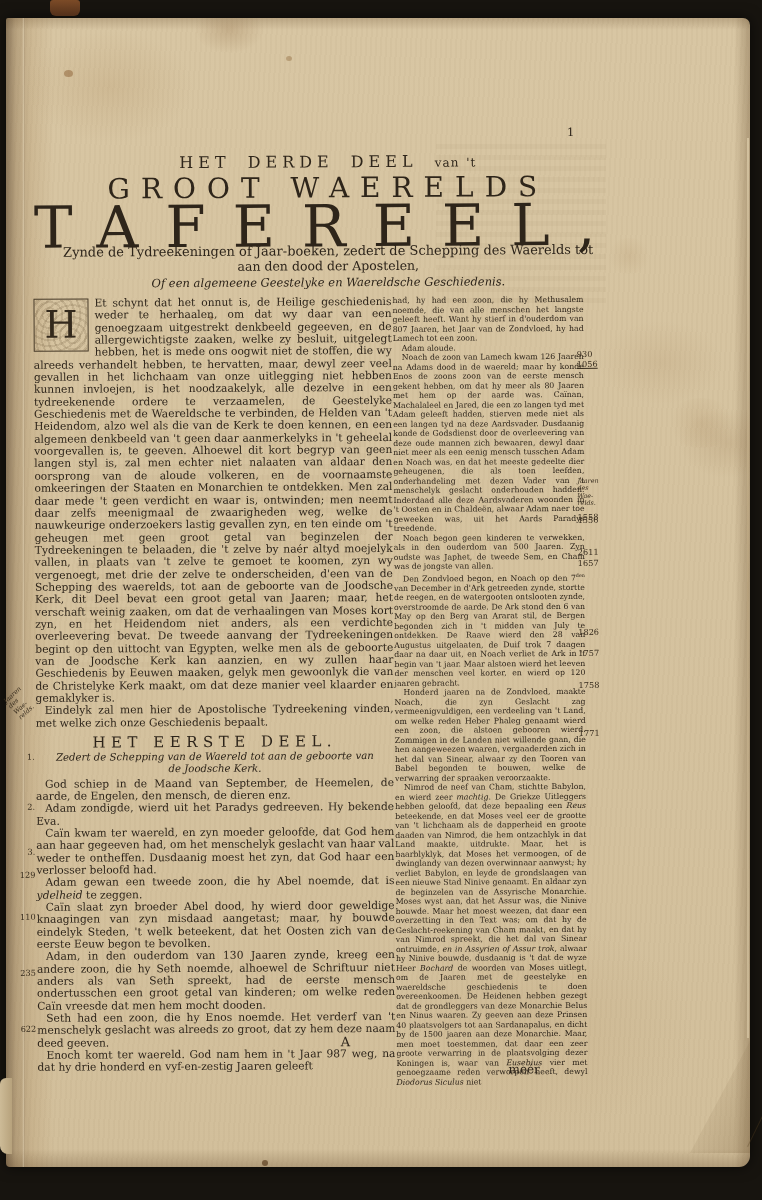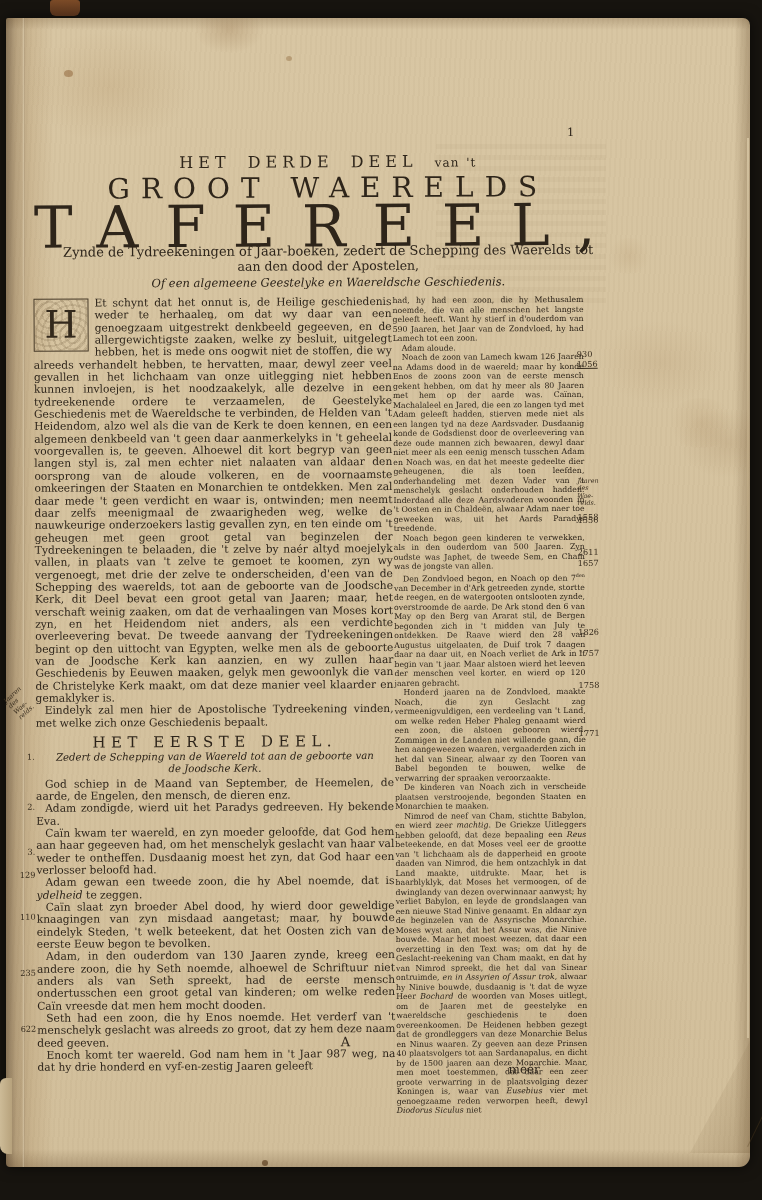--- a/index.html
+++ b/index.html
@@ -143,27 +143,26 @@
         <p class="para">God schiep in de Maand van September, de Heemelen, de aarde, de Engelen, den mensch, de dieren enz.</p>
         <p class="para">Adam zondigde, wierd uit het Paradys gedreeven. Hy bekende Eva.</p>
         <p class="para">Caïn kwam ter waereld, en zyn moeder geloofde, dat God hem aan haar gegeeven had, om het menschelyk geslacht van haar val weder te ontheffen. Dusdaanig moest het zyn, dat God haar een verlosser beloofd had.</p>
         <p class="para">Adam gewan een tweede zoon, die hy Abel noemde, dat is <i>ydelheid</i> te zeggen.</p>
         <p class="para">Caïn slaat zyn broeder Abel dood, hy wierd door geweldige knaagingen van zyn misdaad aangetast; maar, hy bouwde eindelyk Steden, 't welk beteekent, dat het Oosten zich van de eerste Eeuw begon te bevolken.</p>
         <p class="para">Adam, in den ouderdom van 130 Jaaren zynde, kreeg een andere zoon, die hy Seth noemde, alhoewel de Schriftuur niet anders als van Seth spreekt, had de eerste mensch ondertusschen een groot getal van kinderen; om welke reden Caïn vreesde dat men hem mocht dooden.</p>
         <p class="para">Seth had een zoon, die hy Enos noemde. Het verderf van 't menschelyk geslacht was alreeds zo groot, dat zy hem deze naam deed geeven.</p>
         <p class="para">Enoch komt ter waereld. God nam hem in 't Jaar 987 weg, na dat hy drie honderd en vyf-en-zestig Jaaren geleeft</p>
       </div>
     <div class="col col-right">
-        <p class="para">had, hy had een zoon, die hy Methusalem noemde, die van alle menschen het langste geleeft heeft. Want hy stierf in d'ouderdom van 590 Jaaren, het Jaar van de Zondvloed, hy had Lamech tot een zoon.</p>
+        <p class="para">had, hy had een zoon, die hy Methusalem noemde, die van alle menschen het langste geleeft heeft. Want hy stierf in d'ouderdom van 807 Jaaren, het Jaar van de Zondvloed, hy had Lamech tot een zoon.</p>
         <p class="para">Adam aloude.</p>
         <p class="para">Noach de zoon van Lamech kwam 126 Jaaren na Adams dood in de waereld; maar hy konde Enos de zoons zoon van de eerste mensch gekent hebben, om dat hy meer als 80 Jaaren met hem op der aarde was. Caïnan, Machalaleel en Jared, die een zo langen tyd met Adam geleeft hadden, stierven mede niet als een langen tyd na deze Aardsvader. Dusdaanig konde de Godsdienst door de overleevering van deze oude mannen zich bewaaren, dewyl daar niet meer als een eenig mensch tusschen Adam en Noach was, en dat het meeste gedeelte dier geheugenen, die als toen leefden, onderhandeling met dezen Vader van 't menschelyk geslacht onderhouden hadden. Inderdaad alle deze Aardsvaderen woonden in 't Oosten en in Chaldeën, alwaar Adam naer toe geweeken was, uit het Aards Paradys treedende.</p>
         <p class="para">Noach begon geen kinderen te verwekken, als in den ouderdom van 500 Jaaren. Zyn oudste was Japhet, de tweede Sem, en Cham was de jongste van allen.</p>
         <p class="para">Den Zondvloed begon, en Noach op den 7<sup>den</sup> van December in d'Ark getreeden zynde, stortte de reegen, en de watergooten ontslooten zynde, overstroomde de aarde. De Ark stond den 6 van May op den Berg van Ararat stil, de Bergen begonden zich in 't midden van July te ontdekken. De Raave wierd den 28 van Augustus uitgelaaten, de Duif trok 7 daagen daar na daar uit, en Noach verliet de Ark in 't begin van 't jaar. Maar alstoen wierd het leeven der menschen veel korter, en wierd op 120 jaaren gebracht.</p>
         <p class="para">Honderd jaaren na de Zondvloed, maakte Noach, die zyn Geslacht zag vermeenigvuldigen, een verdeeling van 't Land, om welke reden Heber Phaleg genaamt wierd een zoon, die alstoen gebooren wierd. Zommigen in de Landen niet willende gaan, die hen aangeweezen waaren, vergaaderden zich in het dal van Sinear, alwaar zy den Tooren van Babel begonden te bouwen, welke de verwarring der spraaken veroorzaakte.</p>
-        <p class="para">De kinderen van Noach zich in verscheide plaatsen verstroojende, begonden Staaten en Monarchien te maaken.</p>
         <p class="para">Nimrod de neef van Cham, stichtte Babylon, en wierd zeer <i>machtig</i>. De Griekze Uitleggers hebben geloofd, dat deze bepaaling een <i>Reus</i> beteekende, en dat Moses veel eer de grootte van 't lichchaam als de dapperheid en groote daaden van Nimrod, die hem ontzachlyk in dat Land maakte, uitdrukte. Maar, het is baarblyklyk, dat Moses het vermoogen, of de dwinglandy van dezen overwinnaar aanwyst; hy verliet Babylon, en leyde de grondslaagen van een nieuwe Stad Ninive genaamt. En aldaar zyn de beginzelen van de Assyrische Monarchie. Moses wyst aan, dat het Assur was, die Ninive bouwde. Maar het moest weezen, dat daar een overzetting in den Text was; om dat hy de Geslacht-reekening van Cham maakt, en dat hy van Nimrod spreekt, die het dal van Sinear ontruimde, <i>en in Assyrien of Assur trok</i>, alwaar hy Ninive bouwde, dusdaanig is 't dat de wyze Heer <i>Bochard</i> de woorden van Moses uitlegt, om de Jaaren met de geestelyke en waereldsche geschiedenis te doen overeenkoomen. De Heidenen hebben gezegt dat de grondleggers van deze Monarchie Belus en Ninus waaren. Zy geeven aan deze Prinsen 40 plaatsvolgers tot aan Sardanapalus, en dicht by de 1500 jaaren aan deze Monarchie. Maar, men moet toestemmen, dat daar een zeer groote verwarring in de plaatsvolging dezer Koningen is, waar van <i>Eusebius</i> vier met genoegzaame reden verworpen heeft, dewyl <i>Diodorus Siculus</i> niet</p>
       </div>
 
     <div class="sig">A</div>
     <div class="catch">meér</div>
   <div class="margin-year ml" style="top: 732px;">1.</div>
       <div class="margin-year ml" style="top: 782px;">2.</div>
       <div class="margin-year ml" style="top: 827px;">3.</div>
       <div class="margin-year ml" style="top: 850px;">129</div>
       <div class="margin-year ml" style="top: 892px;">110</div>

